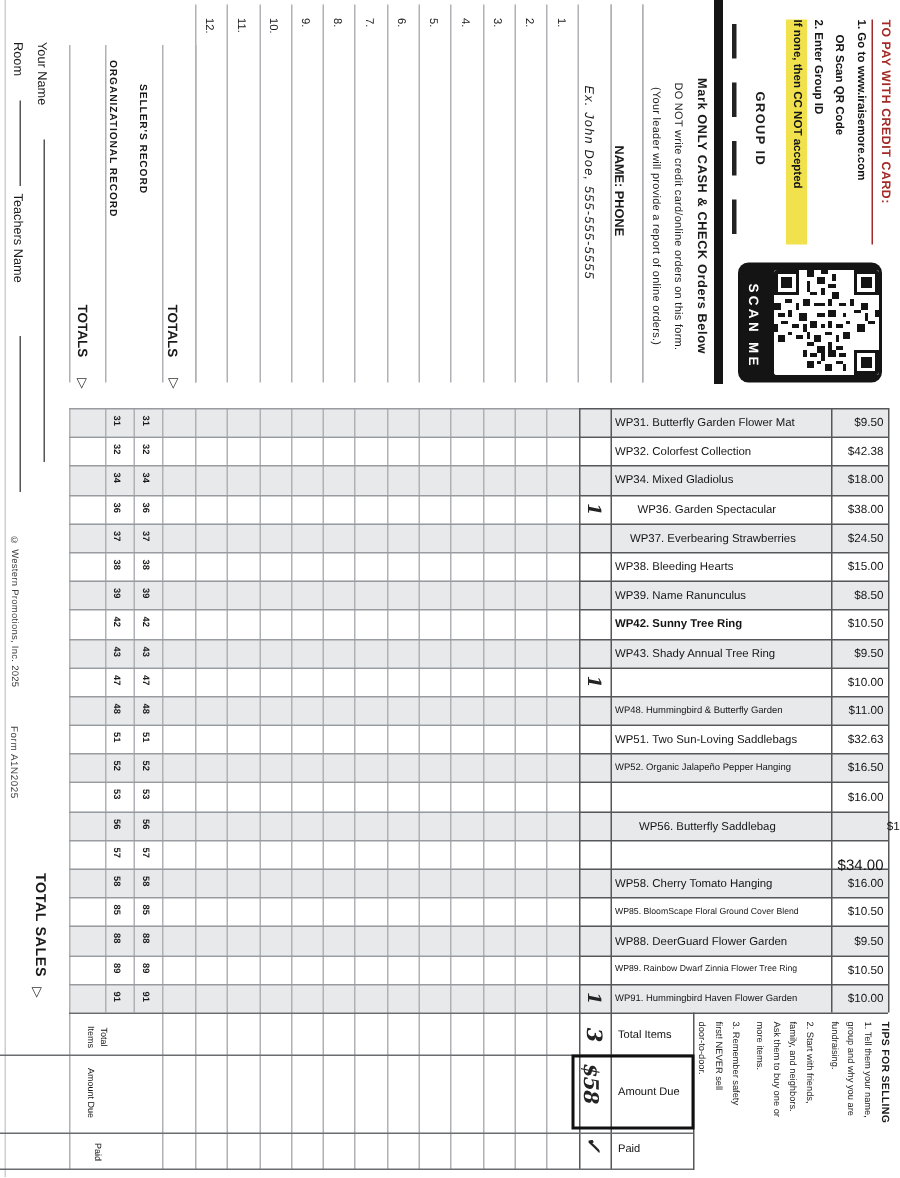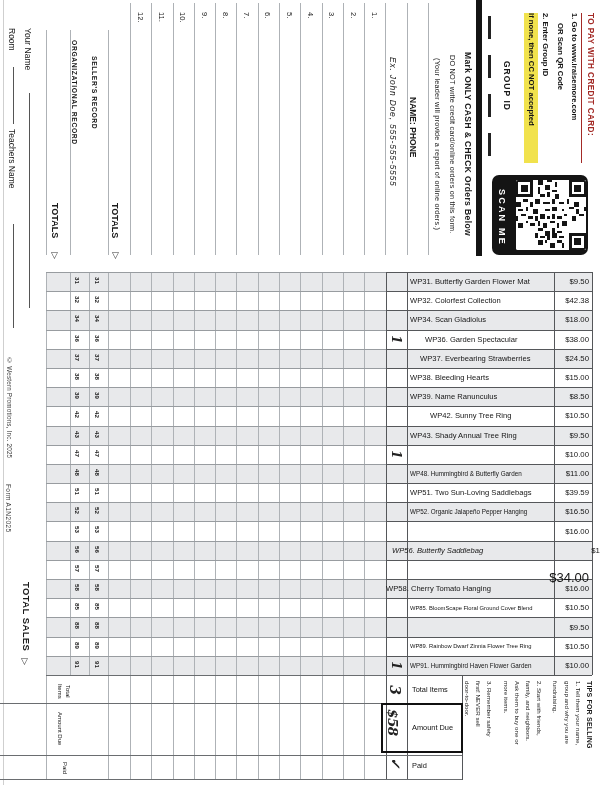--- a/index.html
+++ b/index.html
@@ -306,83 +306,84 @@
       <div class="v" style="position: absolute; left: 74px; top: 277px; font-size: 6.2px; font-weight: bold;">31</div>
       <div class="v" style="position: absolute; left: 93.5px; top: 277px; font-size: 6.2px; font-weight: bold;">31</div>
       <div style="position: absolute; left: 410px; top: 272px; width: 142px; height: 19.19px; display: flex; align-items: center; font-size: 7.6px; color: rgb(21, 21, 21);">WP31. Butterfly Garden Flower Mat</div>
       <div style="position: absolute; left: 556px; top: 272px; width: 33px; height: 19.19px; display: flex; align-items: center; justify-content: flex-end; font-size: 7.8px; color: rgb(21, 21, 21);">$9.50</div>
       <div class="v" style="position: absolute; left: 74px; top: 296.19px; font-size: 6.2px; font-weight: bold;">32</div>
       <div class="v" style="position: absolute; left: 93.5px; top: 296.19px; font-size: 6.2px; font-weight: bold;">32</div>
       <div style="position: absolute; left: 410px; top: 291.19px; width: 142px; height: 19.19px; display: flex; align-items: center; font-size: 7.6px; color: rgb(21, 21, 21);">WP32. Colorfest Collection</div>
       <div style="position: absolute; left: 556px; top: 291.19px; width: 33px; height: 19.19px; display: flex; align-items: center; justify-content: flex-end; font-size: 7.8px; color: rgb(21, 21, 21);">$42.38</div>
       <div class="v" style="position: absolute; left: 74px; top: 315.38px; font-size: 6.2px; font-weight: bold;">34</div>
       <div class="v" style="position: absolute; left: 93.5px; top: 315.38px; font-size: 6.2px; font-weight: bold;">34</div>
-      <div style="position: absolute; left: 410px; top: 310.38px; width: 142px; height: 19.19px; display: flex; align-items: center; font-size: 7.6px; color: rgb(21, 21, 21);">WP34. Scan Gladiolus</div>
+      <div style="position: absolute; left: 410px; top: 310.38px; width: 142px; height: 19.19px; display: flex; align-items: center; font-size: 7.6px; color: rgb(21, 21, 21);">WP34. Mixed Gladiolus</div>
       <div style="position: absolute; left: 556px; top: 310.38px; width: 33px; height: 19.19px; display: flex; align-items: center; justify-content: flex-end; font-size: 7.8px; color: rgb(21, 21, 21);">$18.00</div>
       <div class="v" style="position: absolute; left: 74px; top: 334.57px; font-size: 6.2px; font-weight: bold;">36</div>
       <div class="v" style="position: absolute; left: 93.5px; top: 334.57px; font-size: 6.2px; font-weight: bold;">36</div>
       <div class="hand" style="position: absolute; left: 389.5px; top: 332.77px; width: 13px; height: 13px; transform: rotate(90deg); font-size: 12px; text-align: center;">1</div>
       <div style="position: absolute; left: 410px; top: 329.57px; width: 142px; height: 19.19px; display: flex; align-items: center; font-size: 7.6px; color: rgb(21, 21, 21); margin-left: 15px;">WP36. Garden Spectacular</div>
       <div style="position: absolute; left: 556px; top: 329.57px; width: 33px; height: 19.19px; display: flex; align-items: center; justify-content: flex-end; font-size: 7.8px; color: rgb(21, 21, 21);">$38.00</div>
       <div class="v" style="position: absolute; left: 74px; top: 353.76px; font-size: 6.2px; font-weight: bold;">37</div>
       <div class="v" style="position: absolute; left: 93.5px; top: 353.76px; font-size: 6.2px; font-weight: bold;">37</div>
       <div style="position: absolute; left: 420px; top: 348.76px; width: 142px; height: 19.19px; display: flex; align-items: center; font-size: 7.6px; color: rgb(21, 21, 21);">WP37. Everbearing Strawberries</div>
       <div style="position: absolute; left: 556px; top: 348.76px; width: 33px; height: 19.19px; display: flex; align-items: center; justify-content: flex-end; font-size: 7.8px; color: rgb(21, 21, 21);">$24.50</div>
       <div class="v" style="position: absolute; left: 74px; top: 372.95px; font-size: 6.2px; font-weight: bold;">38</div>
       <div class="v" style="position: absolute; left: 93.5px; top: 372.95px; font-size: 6.2px; font-weight: bold;">38</div>
       <div style="position: absolute; left: 410px; top: 367.95px; width: 142px; height: 19.19px; display: flex; align-items: center; font-size: 7.6px; color: rgb(21, 21, 21);">WP38. Bleeding Hearts</div>
       <div style="position: absolute; left: 556px; top: 367.95px; width: 33px; height: 19.19px; display: flex; align-items: center; justify-content: flex-end; font-size: 7.8px; color: rgb(21, 21, 21);">$15.00</div>
       <div class="v" style="position: absolute; left: 74px; top: 392.14px; font-size: 6.2px; font-weight: bold;">39</div>
       <div class="v" style="position: absolute; left: 93.5px; top: 392.14px; font-size: 6.2px; font-weight: bold;">39</div>
       <div style="position: absolute; left: 410px; top: 387.14px; width: 142px; height: 19.19px; display: flex; align-items: center; font-size: 7.6px; color: rgb(21, 21, 21);">WP39. Name Ranunculus</div>
       <div style="position: absolute; left: 556px; top: 387.14px; width: 33px; height: 19.19px; display: flex; align-items: center; justify-content: flex-end; font-size: 7.8px; color: rgb(21, 21, 21);">$8.50</div>
       <div class="v" style="position: absolute; left: 74px; top: 411.33px; font-size: 6.2px; font-weight: bold;">42</div>
       <div class="v" style="position: absolute; left: 93.5px; top: 411.33px; font-size: 6.2px; font-weight: bold;">42</div>
-      <div style="position: absolute; left: 430px; top: 406.33px; width: 142px; height: 19.19px; display: flex; align-items: center; font-size: 7.6px; color: rgb(21, 21, 21);">WP42. Sunny Tree Ring</div>
+      <div style="position: absolute; left: 410px; top: 406.33px; width: 142px; height: 19.19px; display: flex; align-items: center; font-size: 7.6px; color: rgb(21, 21, 21); font-weight: bold;">WP42. Sunny Tree Ring</div>
       <div style="position: absolute; left: 556px; top: 406.33px; width: 33px; height: 19.19px; display: flex; align-items: center; justify-content: flex-end; font-size: 7.8px; color: rgb(21, 21, 21);">$10.50</div>
       <div class="v" style="position: absolute; left: 74px; top: 430.52px; font-size: 6.2px; font-weight: bold;">43</div>
       <div class="v" style="position: absolute; left: 93.5px; top: 430.52px; font-size: 6.2px; font-weight: bold;">43</div>
       <div style="position: absolute; left: 410px; top: 425.52px; width: 142px; height: 19.19px; display: flex; align-items: center; font-size: 7.6px; color: rgb(21, 21, 21);">WP43. Shady Annual Tree Ring</div>
       <div style="position: absolute; left: 556px; top: 425.52px; width: 33px; height: 19.19px; display: flex; align-items: center; justify-content: flex-end; font-size: 7.8px; color: rgb(21, 21, 21);">$9.50</div>
       <div class="v" style="position: absolute; left: 74px; top: 449.71px; font-size: 6.2px; font-weight: bold;">47</div>
       <div class="v" style="position: absolute; left: 93.5px; top: 449.71px; font-size: 6.2px; font-weight: bold;">47</div>
       <div class="hand" style="position: absolute; left: 389.5px; top: 447.91px; width: 13px; height: 13px; transform: rotate(90deg); font-size: 12px; text-align: center;">1</div>
       <div style="position: absolute; left: 556px; top: 444.71px; width: 33px; height: 19.19px; display: flex; align-items: center; justify-content: flex-end; font-size: 7.8px; color: rgb(21, 21, 21);">$10.00</div>
       <div class="v" style="position: absolute; left: 74px; top: 468.9px; font-size: 6.2px; font-weight: bold;">48</div>
       <div class="v" style="position: absolute; left: 93.5px; top: 468.9px; font-size: 6.2px; font-weight: bold;">48</div>
       <div style="position: absolute; left: 410px; top: 463.9px; width: 142px; height: 19.19px; display: flex; align-items: center; font-size: 6.3px; color: rgb(21, 21, 21);">WP48. Hummingbird &amp; Butterfly Garden</div>
       <div style="position: absolute; left: 556px; top: 463.9px; width: 33px; height: 19.19px; display: flex; align-items: center; justify-content: flex-end; font-size: 7.8px; color: rgb(21, 21, 21); text-align: center;">$11.00</div>
       <div class="v" style="position: absolute; left: 74px; top: 488.09px; font-size: 6.2px; font-weight: bold;">51</div>
       <div class="v" style="position: absolute; left: 93.5px; top: 488.09px; font-size: 6.2px; font-weight: bold;">51</div>
       <div style="position: absolute; left: 410px; top: 483.09px; width: 142px; height: 19.19px; display: flex; align-items: center; font-size: 7.6px; color: rgb(21, 21, 21);">WP51. Two Sun-Loving Saddlebags</div>
-      <div style="position: absolute; left: 556px; top: 483.09px; width: 33px; height: 19.19px; display: flex; align-items: center; justify-content: flex-end; font-size: 7.8px; color: rgb(21, 21, 21);">$39.59</div>
+      <div style="position: absolute; left: 556px; top: 483.09px; width: 33px; height: 19.19px; display: flex; align-items: center; justify-content: flex-end; font-size: 7.8px; color: rgb(21, 21, 21);">$32.63</div>
       <div class="v" style="position: absolute; left: 74px; top: 507.28px; font-size: 6.2px; font-weight: bold;">52</div>
       <div class="v" style="position: absolute; left: 93.5px; top: 507.28px; font-size: 6.2px; font-weight: bold;">52</div>
       <div style="position: absolute; left: 410px; top: 502.28px; width: 142px; height: 19.19px; display: flex; align-items: center; font-size: 6.3px; color: rgb(21, 21, 21);">WP52. Organic Jalapeño Pepper Hanging</div>
       <div style="position: absolute; left: 556px; top: 502.28px; width: 33px; height: 19.19px; display: flex; align-items: center; justify-content: flex-end; font-size: 7.8px; color: rgb(21, 21, 21);">$16.50</div>
       <div class="v" style="position: absolute; left: 74px; top: 526.47px; font-size: 6.2px; font-weight: bold;">53</div>
       <div class="v" style="position: absolute; left: 93.5px; top: 526.47px; font-size: 6.2px; font-weight: bold;">53</div>
       <div style="position: absolute; left: 556px; top: 521.47px; width: 33px; height: 19.19px; display: flex; align-items: center; justify-content: flex-end; font-size: 7.8px; color: rgb(21, 21, 21);">$16.00</div>
       <div class="v" style="position: absolute; left: 74px; top: 545.66px; font-size: 6.2px; font-weight: bold;">56</div>
       <div class="v" style="position: absolute; left: 93.5px; top: 545.66px; font-size: 6.2px; font-weight: bold;">56</div>
-      <div style="position: absolute; left: 392px; top: 540.66px; width: 142px; height: 19.19px; display: flex; align-items: center; font-size: 7.6px; color: rgb(21, 21, 21); font-style: italic;">WP56. Butterfly Saddlebag</div>
+      <div style="position: absolute; left: 426px; top: 540.66px; width: 142px; height: 19.19px; display: flex; align-items: center; font-size: 7.6px; color: rgb(21, 21, 21);">WP56. Butterfly Saddlebag</div>
       <div style="position: absolute; left: 556px; top: 540.66px; width: 33px; height: 19.19px; display: flex; align-items: center; justify-content: flex-end; font-size: 7.8px; color: rgb(21, 21, 21); margin-left: 26px;">$15.50</div>
       <div class="v" style="position: absolute; left: 74px; top: 564.85px; font-size: 6.2px; font-weight: bold;">57</div>
       <div class="v" style="position: absolute; left: 93.5px; top: 564.85px; font-size: 6.2px; font-weight: bold;">57</div>
-      <div style="position: absolute; left: 556px; top: 559.85px; width: 33px; height: 35px; display: flex; align-items: center; justify-content: flex-end; font-size: 13px; color: rgb(21, 21, 21);">$34.00</div>
+      <div style="position: absolute; left: 556px; top: 559.85px; width: 33px; height: 35px; display: flex; align-items: center; justify-content: flex-end; font-size: 10px; color: rgb(21, 21, 21);">$34.00</div>
       <div class="v" style="position: absolute; left: 74px; top: 584.04px; font-size: 6.2px; font-weight: bold;">58</div>
       <div class="v" style="position: absolute; left: 93.5px; top: 584.04px; font-size: 6.2px; font-weight: bold;">58</div>
-      <div style="position: absolute; left: 386px; top: 579.04px; width: 142px; height: 19.19px; display: flex; align-items: center; font-size: 7.6px; color: rgb(21, 21, 21);">WP58. Cherry Tomato Hanging</div>
+      <div style="position: absolute; left: 410px; top: 579.04px; width: 142px; height: 19.19px; display: flex; align-items: center; font-size: 7.6px; color: rgb(21, 21, 21);">WP58. Cherry Tomato Hanging</div>
       <div style="position: absolute; left: 556px; top: 579.04px; width: 33px; height: 19.19px; display: flex; align-items: center; justify-content: flex-end; font-size: 7.8px; color: rgb(21, 21, 21);">$16.00</div>
       <div class="v" style="position: absolute; left: 74px; top: 603.23px; font-size: 6.2px; font-weight: bold;">85</div>
       <div class="v" style="position: absolute; left: 93.5px; top: 603.23px; font-size: 6.2px; font-weight: bold;">85</div>
       <div style="position: absolute; left: 410px; top: 598.23px; width: 142px; height: 19.19px; display: flex; align-items: center; font-size: 5.8px; color: rgb(21, 21, 21);">WP85. BloomScape Floral Ground Cover Blend</div>
       <div style="position: absolute; left: 556px; top: 598.23px; width: 33px; height: 19.19px; display: flex; align-items: center; justify-content: flex-end; font-size: 7.8px; color: rgb(21, 21, 21);">$10.50</div>
       <div class="v" style="position: absolute; left: 74px; top: 622.42px; font-size: 6.2px; font-weight: bold;">88</div>
       <div class="v" style="position: absolute; left: 93.5px; top: 622.42px; font-size: 6.2px; font-weight: bold;">88</div>
+      <div style="position: absolute; left: 410px; top: 617.42px; width: 142px; height: 19.19px; display: flex; align-items: center; font-size: 7.6px; color: rgb(21, 21, 21);">WP88. DeerGuard Flower Garden</div>
       <div style="position: absolute; left: 556px; top: 617.42px; width: 33px; height: 19.19px; display: flex; align-items: center; justify-content: flex-end; font-size: 7.8px; color: rgb(21, 21, 21);">$9.50</div>
       <div class="v" style="position: absolute; left: 74px; top: 641.61px; font-size: 6.2px; font-weight: bold;">89</div>
       <div class="v" style="position: absolute; left: 93.5px; top: 641.61px; font-size: 6.2px; font-weight: bold;">89</div>
       <div style="position: absolute; left: 410px; top: 636.61px; width: 142px; height: 19.19px; display: flex; align-items: center; font-size: 5.8px; color: rgb(21, 21, 21);">WP89. Rainbow Dwarf Zinnia Flower Tree Ring</div>
       <div style="position: absolute; left: 556px; top: 636.61px; width: 33px; height: 19.19px; display: flex; align-items: center; justify-content: flex-end; font-size: 7.8px; color: rgb(21, 21, 21);">$10.50</div>
       <div class="v" style="position: absolute; left: 74px; top: 660.8px; font-size: 6.2px; font-weight: bold;">91</div>
       <div class="v" style="position: absolute; left: 93.5px; top: 660.8px; font-size: 6.2px; font-weight: bold;">91</div>
       <div class="hand" style="position: absolute; left: 389.5px; top: 659px; width: 13px; height: 13px; transform: rotate(90deg); font-size: 12px; text-align: center;">1</div>
       <div style="position: absolute; left: 410px; top: 655.8px; width: 142px; height: 19.19px; display: flex; align-items: center; font-size: 6.3px; color: rgb(21, 21, 21);">WP91. Hummingbird Haven Flower Garden</div>
       <div style="position: absolute; left: 556px; top: 655.8px; width: 33px; height: 19.19px; display: flex; align-items: center; justify-content: flex-end; font-size: 7.8px; color: rgb(21, 21, 21);">$10.00</div>

